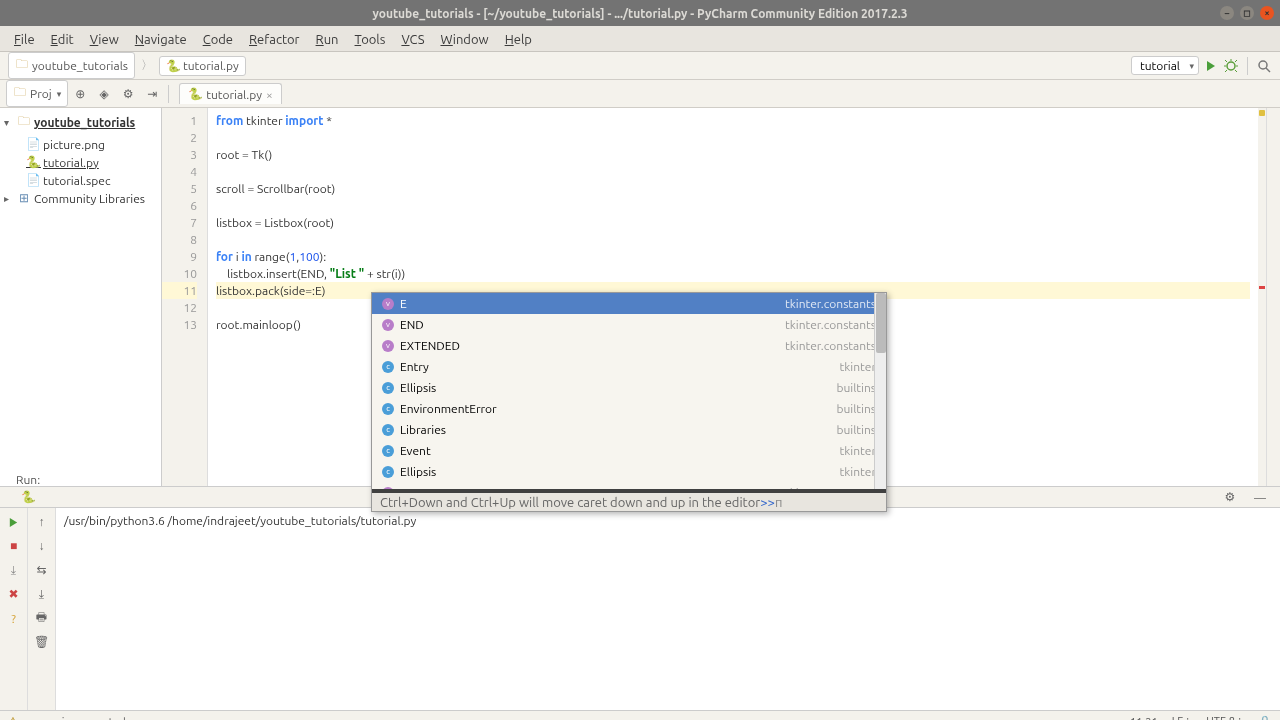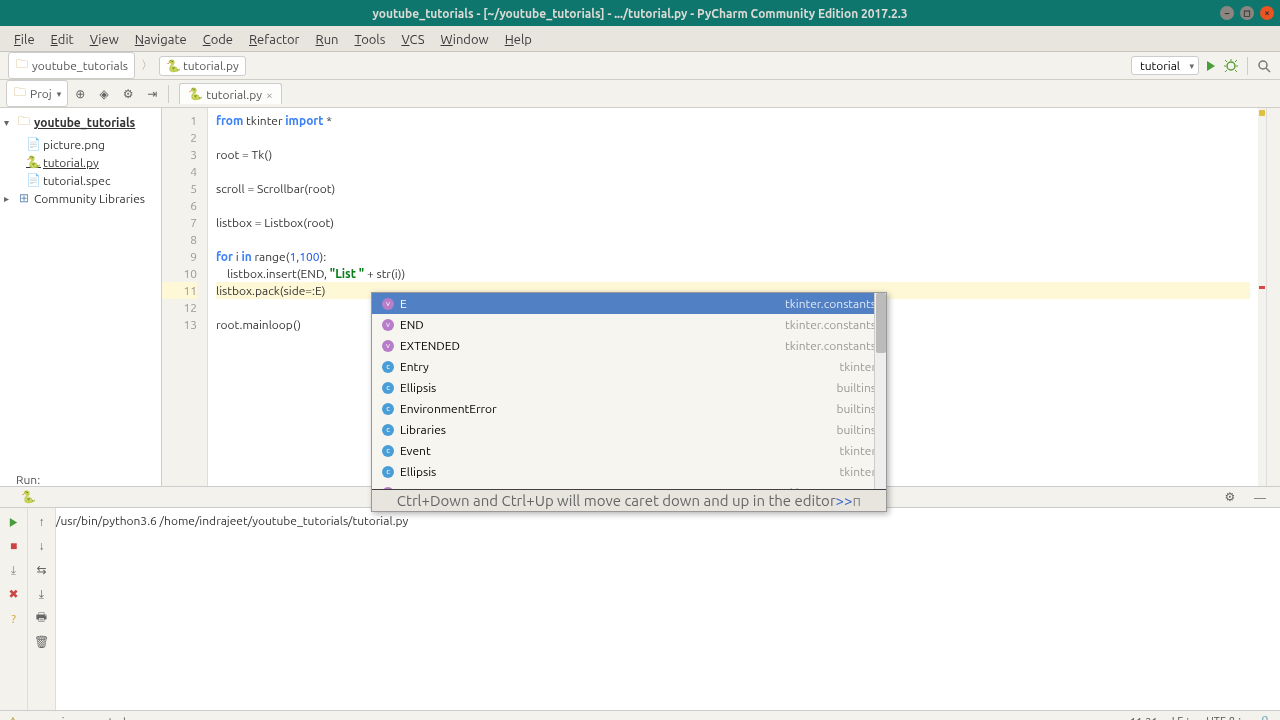--- a/index.html
+++ b/index.html
@@ -1,18 +1,18 @@
 <!DOCTYPE html>
 <html><head>
 <meta charset="utf-8">
 <style>
 * { margin: 0; padding: 0; box-sizing: border-box; font-family: "Ubuntu", "Segoe UI", sans-serif; }
 body { background: #f0f0f0; width: 1280px; height: 720px; overflow: hidden; position: relative; }
 
-.titlebar { background: #0f766e; height: 26px; display: flex; align-items: center; justify-content: center; color: #dcdad5; font-size: 12px; font-weight: bold; position: relative; }
+.titlebar { background: #737373; height: 26px; display: flex; align-items: center; justify-content: center; color: #dcdad5; font-size: 12px; font-weight: bold; position: relative; }
 .window-controls { position: absolute; right: 6px; display: flex; gap: 6px; }
 .win-btn { width: 14px; height: 14px; border-radius: 50%; display: flex; align-items: center; justify-content: center; font-size: 9px; color: #333; }
 .win-min { background: #8b8780; }
 .win-max { background: #8b8780; }
 .win-close { background: #e95420; }
 
 .menubar { background: #e8e5df; height: 26px; display: flex; align-items: center; padding: 0 6px; font-size: 13px; color: #3c3c3c; border-bottom: 1px solid #c8c5bf; }
 .menu-item { padding: 3px 8px; }
 .menu-item u { text-decoration: underline; }
 
@@ -56,37 +56,37 @@
 .ac-item { display: flex; justify-content: space-between; padding: 1px 10px; line-height: 19px; align-items: center; }
 .ac-item.selected { background: #5180c5; color: #fff; }
 .ac-left { display: flex; align-items: center; gap: 6px; }
 .ac-badge { width: 12px; height: 12px; border-radius: 50%; font-size: 8px; display: flex; align-items: center; justify-content: center; color: #fff; }
 .badge-v { background: #b87dc9; }
 .badge-c { background: #4a9ed8; }
 .ac-name { color: #000000; }
 .ac-item.selected .ac-name { color: #fff; }
 .ac-module { color: #999; }
 .ac-item.selected .ac-module { color: #e0e8f4; }
-.ac-footer { background: #e8e5df; border-top: 1px solid #404040; font-size: 15px; color: #666; padding: 2px 8px; font-family: "Ubuntu", sans-serif; display: flex; justify-content: center; }
+.ac-footer { background: #e8e5df; border-top: 4px solid #404040; font-size: 13px; color: #666; padding: 2px 8px; font-family: "Ubuntu", sans-serif; display: flex; justify-content: flex-start; }
 .ac-footer a { color: #3366cc; }
 .ac-scroll { position: absolute; right: 0; top: 0; width: 12px; height: 100%; background: #eee; border-left: 1px solid #ccc; }
 .ac-thumb { background: #bbb; width: 10px; margin-left: 1px; height: 60px; border-radius: 2px; }
 
 .run-header { background: #f4f2ec; height: 22px; border-top: 1px solid #ccc; border-bottom: 1px solid #ccc; display: flex; align-items: center; padding: 0 8px; font-size: 12px; color: #555; justify-content: space-between; }
 .run-header-left { display: flex; align-items: center; gap: 4px; flex-direction: column; }
 
 .run-panel { display: flex; height: 202px; background: #fff; }
 .run-toolbar-col { width: 28px; background: #f4f2ec; border-right: 1px solid #ddd; display: flex; flex-direction: column; align-items: center; padding-top: 4px; gap: 4px; }
 .run-toolbar-col2 { width: 28px; background: #f4f2ec; border-right: 1px solid #ddd; display: flex; flex-direction: column; align-items: center; padding-top: 4px; gap: 4px; }
 .rt-icon { width: 20px; height: 20px; display: flex; align-items: center; justify-content: center; font-size: 12px; color: #666; }
 .rt-play { color: #4a9e3a; }
 .rt-stop { color: #c44; }
 .rt-red { color: #c44; }
 .rt-yellow { color: #d4a030; }
-.console { flex: 1; font-family: "DejaVu Sans Mono", monospace; font-size: 12px; padding: 4px 0; color: #333; line-height: 17px; }
+.console { flex: 1; font-family: "DejaVu Sans Mono", monospace; font-size: 12px; padding: 4px 8px; color: #333; line-height: 17px; }
 .console .path { color: #333; }
 
 .statusbar { background: #f4f2ec; height: 22px; border-top: 1px solid #ccc; display: flex; align-items: center; padding: 0 8px; font-size: 11px; color: #555; justify-content: space-between; }
 .status-left { display: flex; align-items: center; gap: 6px; }
 .status-warn { color: #b08000; }
 .status-right { display: flex; align-items: center; gap: 14px; }
 
 .vscroll { width: 14px; background: #f4f2ec; border-left: 1px solid #ddd; }
 .error-stripe { width: 8px; background: #f4f2ec; }
 .err-mark { width: 6px; height: 3px; background: #d44; margin: 1px; }

